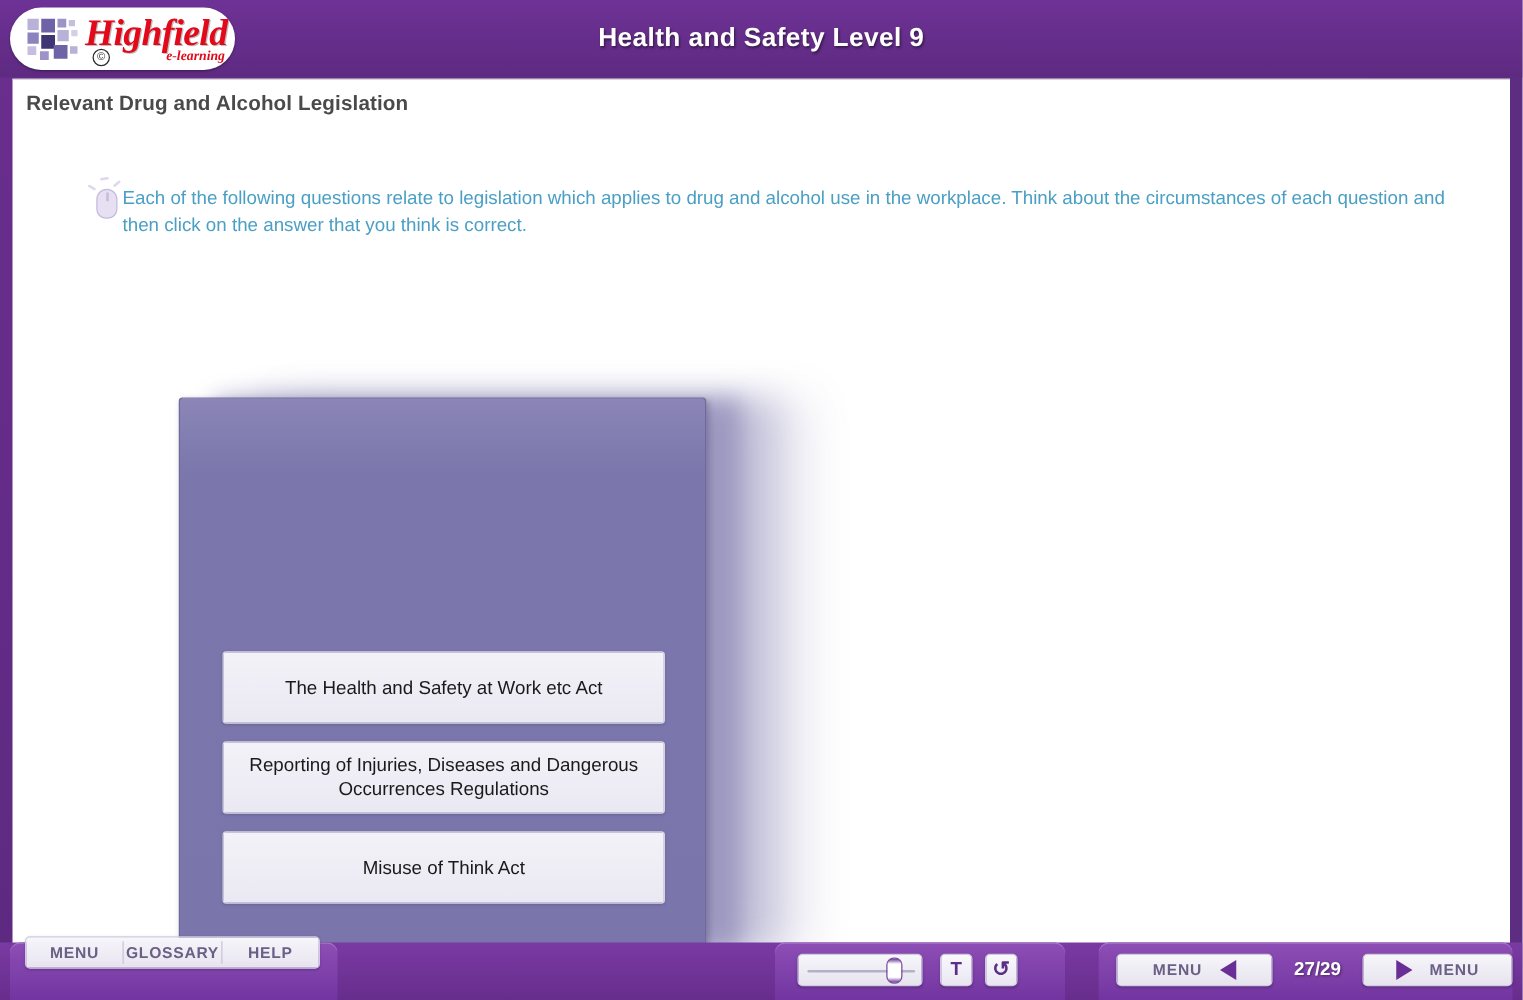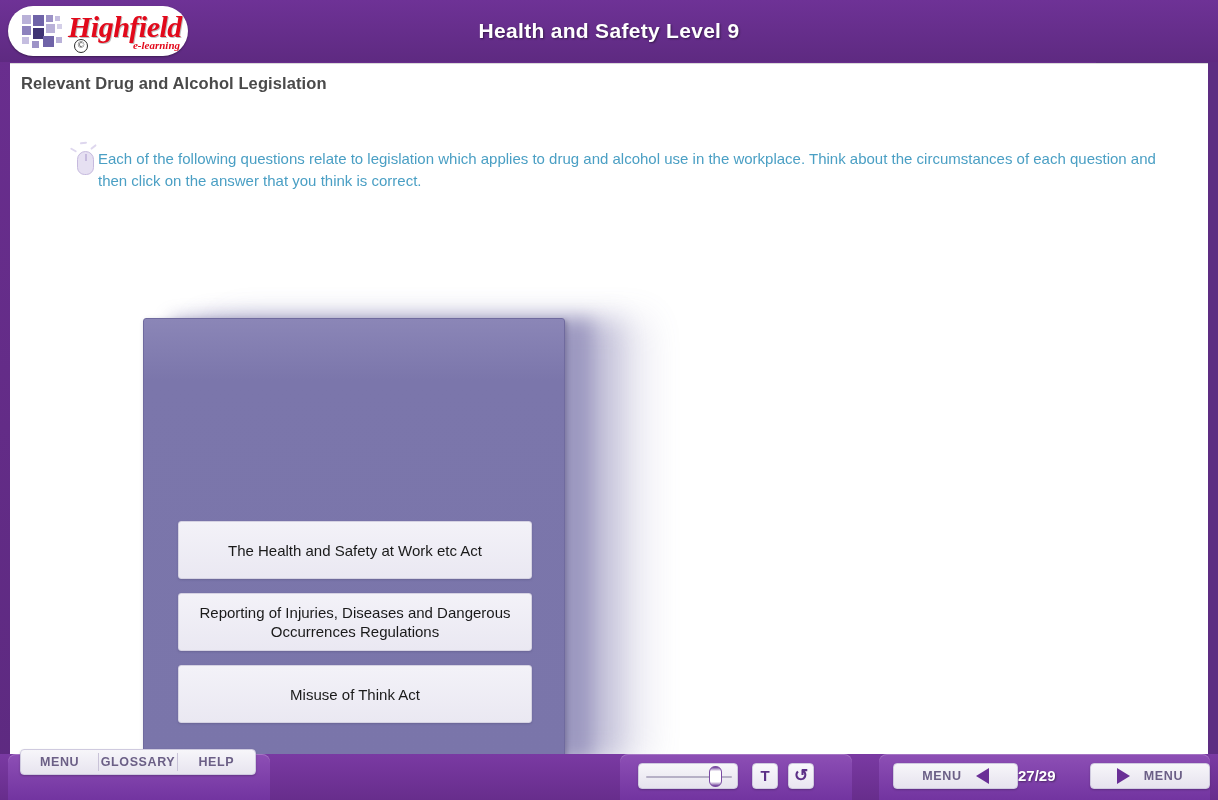--- a/index.html
+++ b/index.html
@@ -355,20 +355,21 @@
     border-bottom: 8px solid transparent;
   }
   .arrow-l { border-right: 13px solid #6a2f96; }
   .arrow-r { border-left: 13px solid #6a2f96; }
 
   .counter {
     position: absolute;
     left: 1018px; bottom: 11px;
     width: 72px; height: 26px;
     line-height: 25px;
+    text-align: center;
     font-size: 15px;
     font-weight: bold;
     color: #ffffff;
     text-shadow: 1px 1px 2px rgba(0,0,0,.4);
   }
 </style>
 </head>
 <body>
 
 <div class="app">

